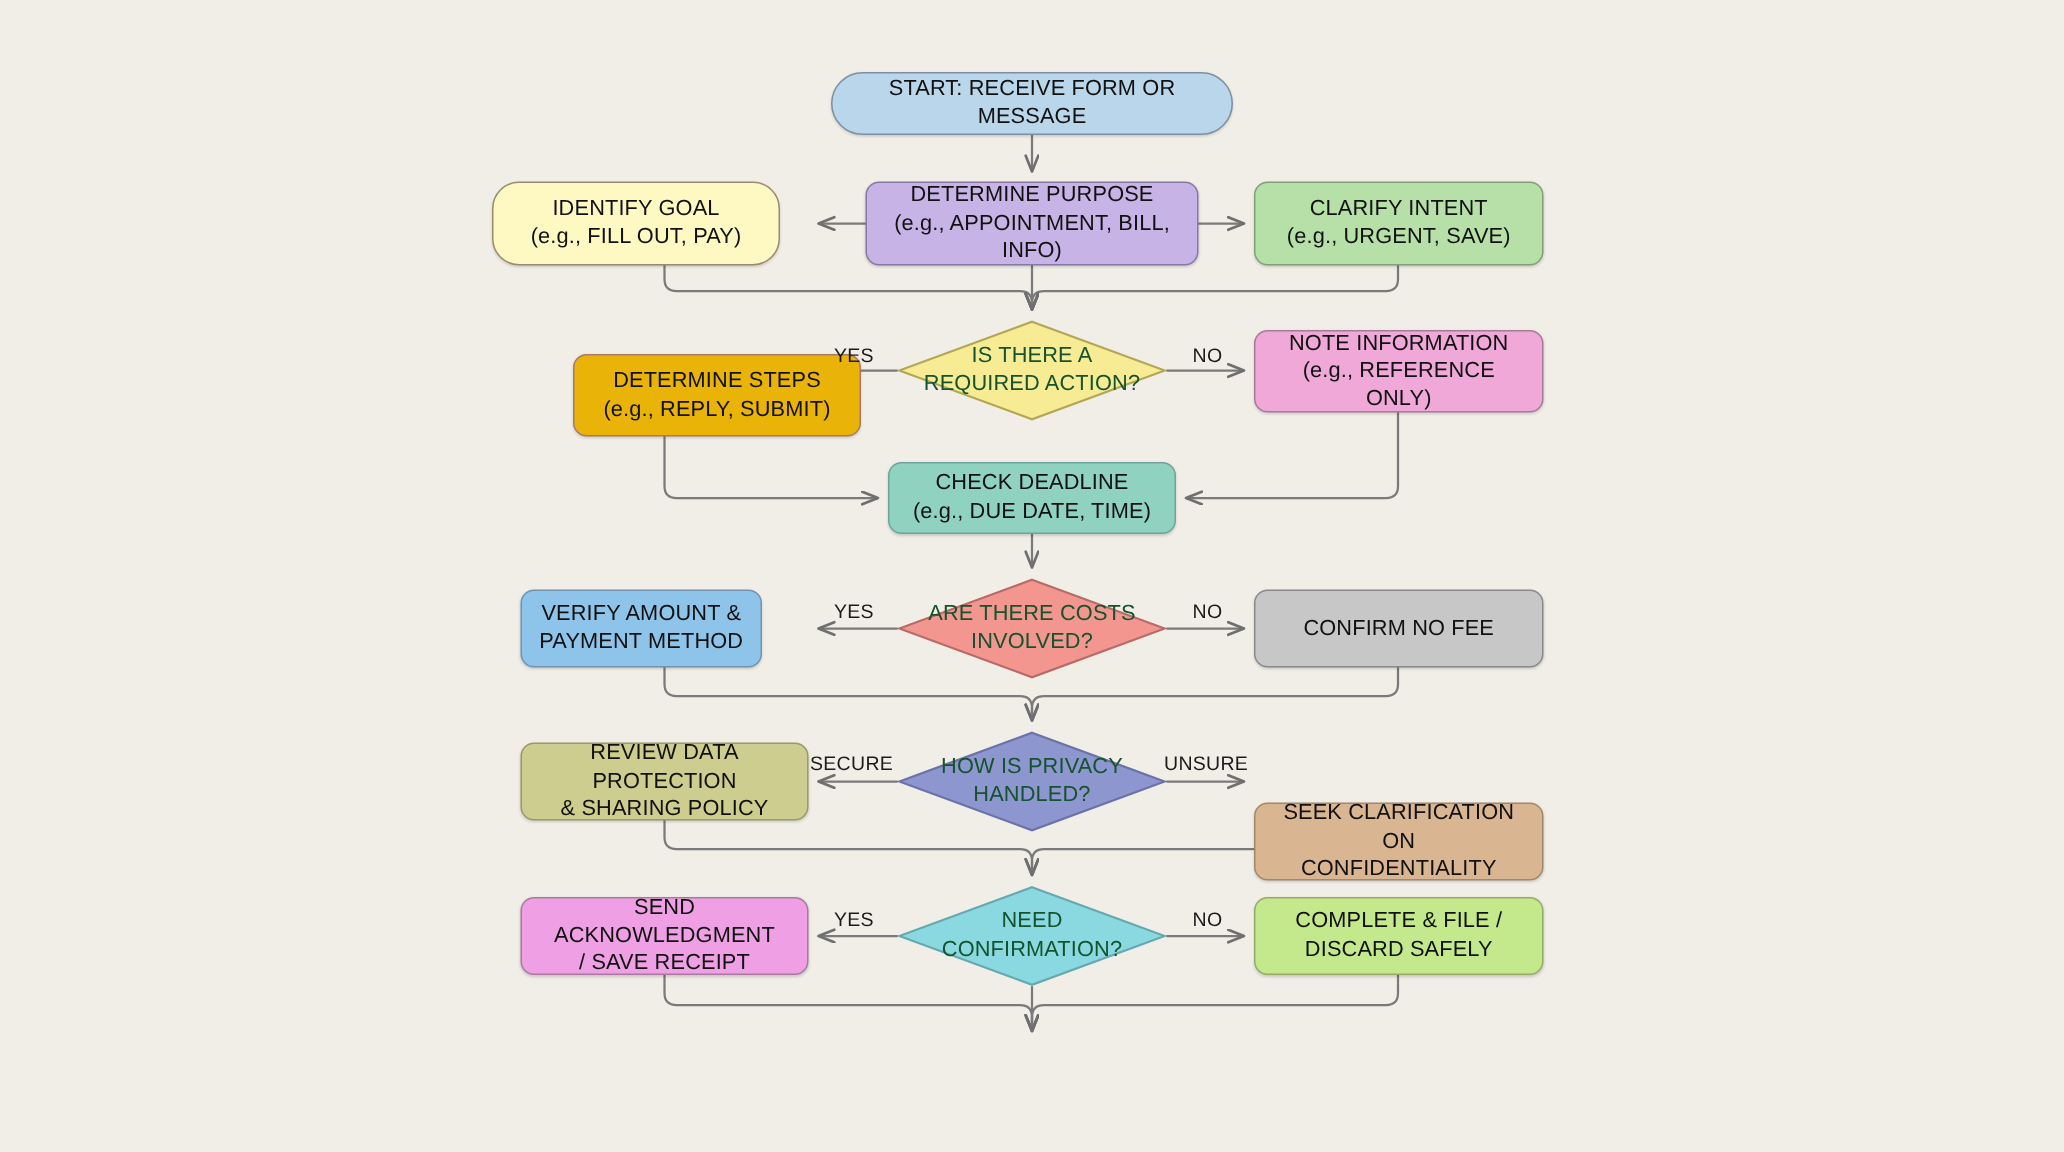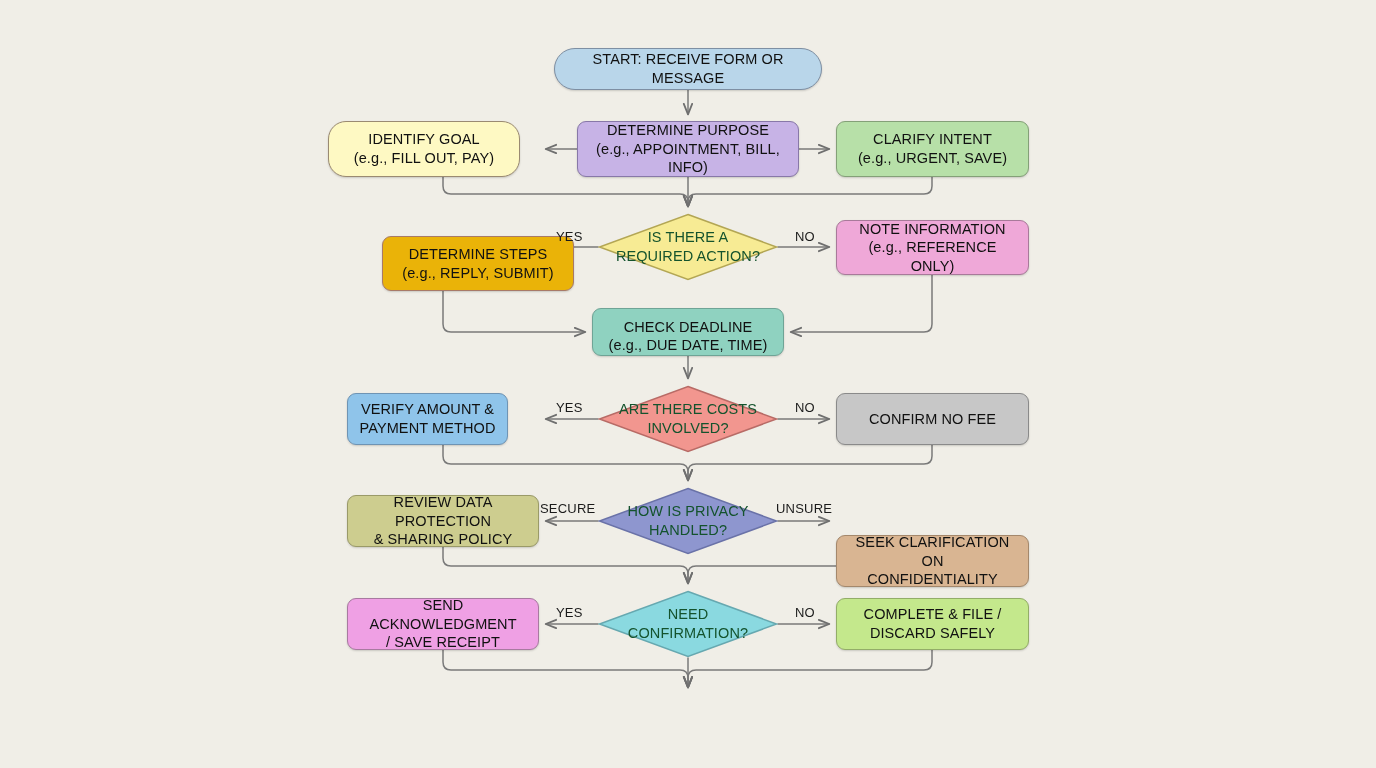--- a/index.html
+++ b/index.html
@@ -180,21 +180,21 @@
   <div class="node box" style="left:347px; top:236px; width:192px; height:55px; background:#eab308; border-color:#a87a68;margin-left:35px;">
     <span class="label">DETERMINE STEPS
 (e.g., REPLY, SUBMIT)</span>
   </div>
 
   <div class="node box" style="left:836px; top:220px; width:193px; height:55px; background:#efa8d8; border-color:#a87a9a;">
     <span class="label">NOTE INFORMATION
 (e.g., REFERENCE ONLY)</span>
   </div>
 
-  <div class="node box" style="left:592px; top:308px; width:192px; height:48px; background:#8fd2c0; border-color:#6fa496;align-items:flex-end;">
+  <div class="node box" style="left:592px; top:308px; width:192px; height:48px; background:#8fd2c0; border-color:#6fa496;">
     <span class="label">CHECK DEADLINE
 (e.g., DUE DATE, TIME)</span>
   </div>
 
   <div class="diamond-wrap" style="left:598px; top:385px; width:180px; height:68px;">
     <svg width="180" height="68" viewBox="0 0 180 68">
       <polygon points="90,1.5 178.5,34 90,66.5 1.5,34" fill="#f2968f" stroke="#b86b66" stroke-width="1.5"></polygon>
     </svg>
     <span class="label">ARE THERE COSTS
 INVOLVED?</span>

